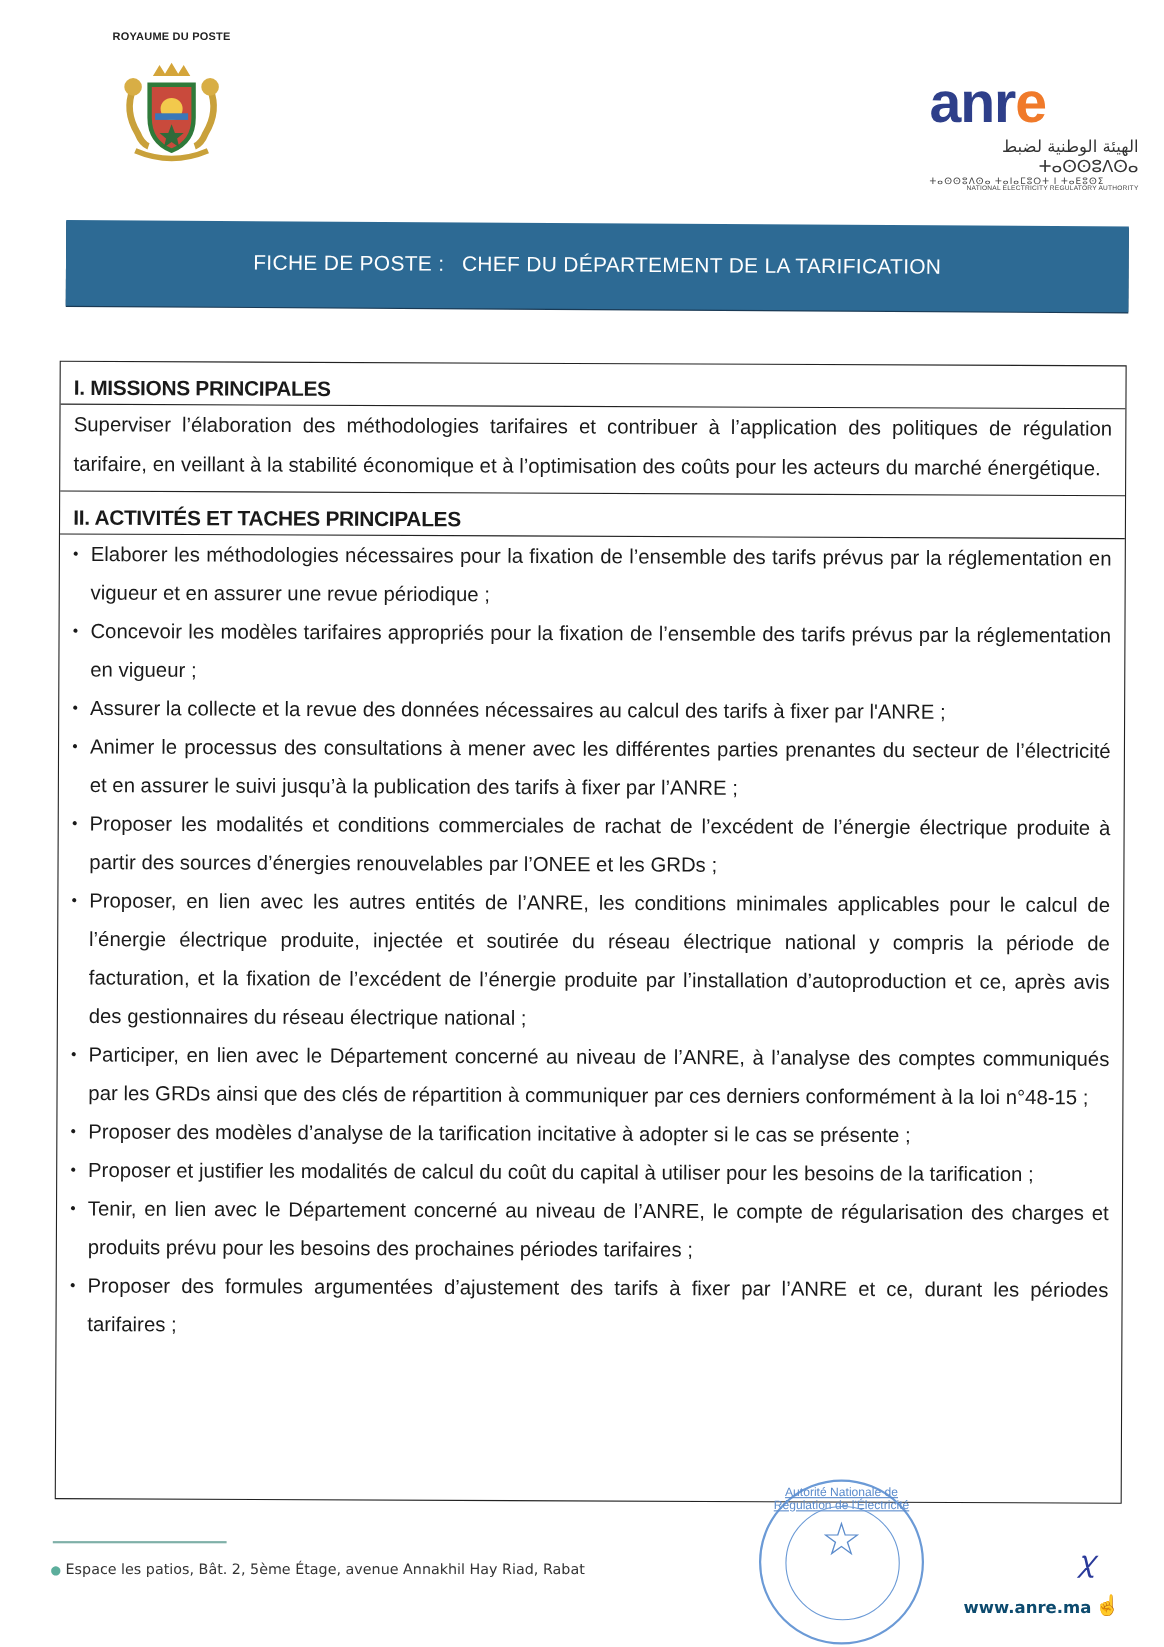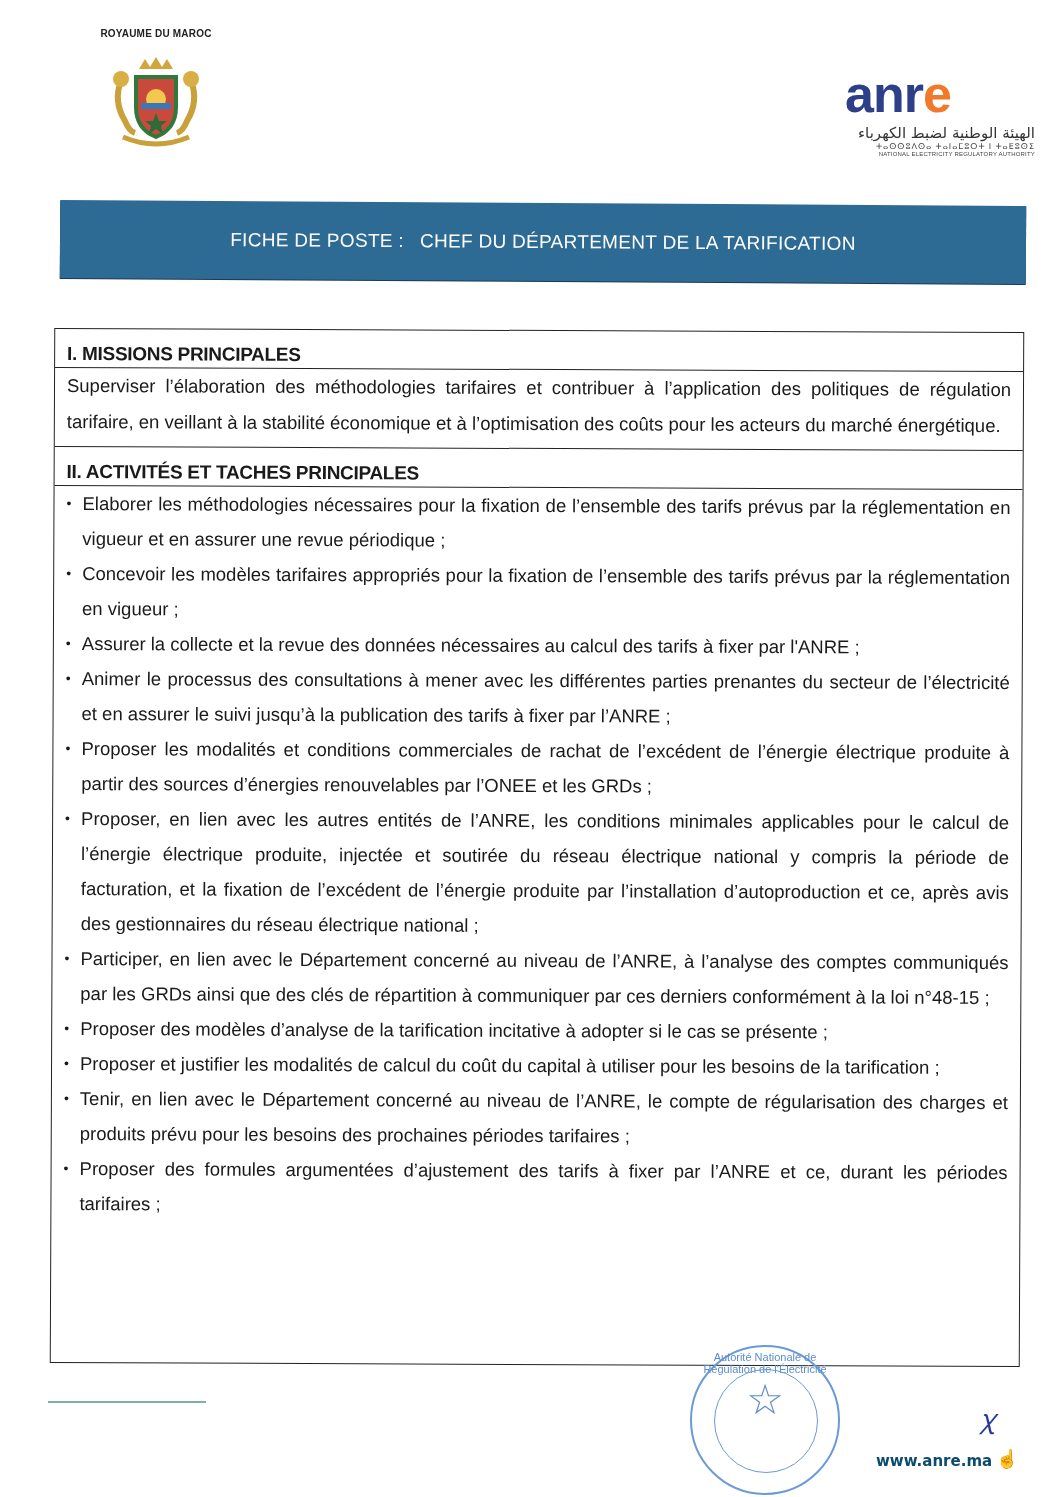--- a/index.html
+++ b/index.html
@@ -7,21 +7,21 @@
          font-family: "Liberation Sans", sans-serif; color: #1a1a1a; }
 
   .header-left { position: absolute; left: 86px; top: 28px; width: 140px; text-align: center; }
   .kingdom { font-size: 10px; font-weight: bold; letter-spacing: 0.2px; color: #222; }
   .coat { margin: 12px auto 0; width: 110px; height: 100px; position: relative; }
 
   .header-right { position: absolute; left: 845px; top: 68px; width: 190px; }
   .anre-logo { font-size: 52px; font-weight: bold; color: #2e3f8a; letter-spacing: -1px; line-height: 52px; font-family: Liberation Sans, sans-serif; }
   .anre-logo .e { color: #f07a2a; position: relative; }
   .anre-ar { font-size: 15px; color: #333; text-align: right; margin-top: 4px; font-family: "DejaVu Sans", sans-serif; }
-  .anre-tif { font-size: 8px; color: #444; text-align: right; letter-spacing: 1px; }
+  .anre-tif { font-size: 8px; color: #444; letter-spacing: 1px; }
   .anre-en { font-size: 6px; color: #444; text-align: right; letter-spacing: 0.2px; }
 
   .title-band { position: absolute; left: 60px; top: 203px; width: 966px; height: 78px;
                 background: #2d6a94; transform: rotate(0.35deg);
                 display: flex; align-items: center; justify-content: center;
                 box-shadow: 0 1px 0 #1a3a55; }
   .title-band span { color: #fff; font-size: 19px; letter-spacing: 0.3px; }
   .title-band .gap { display: inline-block; width: 16px; }
 
   .content-box { position: absolute; left: 52px; top: 330px; width: 968px; height: 1033px;
@@ -35,50 +35,50 @@
 
   .footer-rule { position: absolute; left: 48px; top: 1401px; width: 158px; height: 2px; background: #7fb0a8; }
   .footer-addr { position: absolute; left: 46px; top: 1420px; font-size: 13px; color: #333; font-family: "DejaVu Sans", sans-serif; }
   .footer-addr div { margin-bottom: 4px; }
   .ficon { color: #5cae9c; font-size: 11px; margin-right: 4px; }
 
   .stamp { position: absolute; left: 690px; top: 1345px; width: 150px; height: 150px; border-radius: 50%;
            border: 2px solid #6b9ad6; box-sizing: border-box; }
   .stamp-inner { position: absolute; left: 22px; top: 22px; width: 102px; height: 102px; border-radius: 50%; border: 1.5px solid #6b9ad6; }
   .stamp-star { position: absolute; left: 0; right: 0; top: 28px; text-align: center; font-size: 42px; color: #5c8ccc; }
-  .stamp-text { position: absolute; left: 0; top: 4px; width: 100%; text-align: center; font-size: 11px; color: #5c8ccc; }
+  .stamp-text { position: absolute; left: 0; top: 4px; width: 100%; text-align: center; font-size: 11px; color: #5c8ccc; text-decoration: underline; }
 
   .signature { position: absolute; left: 980px; top: 1400px; font-size: 26px; color: #2a3a9a; font-family: "DejaVu Serif", serif; font-style: italic; }
   .website { position: absolute; left: 876px; top: 1452px; font-size: 15px; font-weight: bold; color: #0c4a6e; font-family: "DejaVu Sans", sans-serif; }
   .web-icon { position: absolute; left: 996px; top: 1448px; font-size: 18px; color: #6abf69; }
 </style>
 </head>
 <body>
 
 <div class="header-left">
-  <div class="kingdom">ROYAUME DU MAROC</div>
+  <div class="kingdom">ROYAUME DU POSTE</div>
   <div class="coat">
     <svg width="110" height="100" viewBox="0 0 110 100">
       <path d="M20 30 q-8 20 4 40 q4 10 10 12" fill="none" stroke="#c9a13a" stroke-width="6"></path>
       <path d="M90 30 q8 20 -4 40 q-4 10 -10 12" fill="none" stroke="#c9a13a" stroke-width="6"></path>
       <circle cx="20" cy="28" r="8" fill="#d8ae45"></circle>
       <circle cx="90" cy="28" r="8" fill="#d8ae45"></circle>
       <path d="M38 18 l6 -10 l5 8 l6 -10 l6 10 l5 -8 l6 10 z" fill="#d4a53a"></path>
       <path d="M35 26 h40 v30 q0 22 -20 30 q-20 -8 -20 -30 z" fill="#c94a3c" stroke="#2f7a3a" stroke-width="4"></path>
       <circle cx="55" cy="48" r="10" fill="#f2c94c"></circle>
       <rect x="40" y="52" width="30" height="6" fill="#3a78b8"></rect>
       <polygon points="55,62 58,70 66,70 60,75 62,83 55,78 48,83 50,75 44,70 52,70" fill="#2f6b3a"></polygon>
       <path d="M22 86 q33 14 66 0" fill="none" stroke="#c9a13a" stroke-width="5"></path>
     </svg>
   </div>
 </div>
 
 <div class="header-right">
   <div class="anre-logo"><span>anr</span><span class="e">e</span></div>
-  <div class="anre-ar">الهيئة الوطنية لضبط الكهرباء</div>
+  <div class="anre-ar">الهيئة الوطنية لضبط ⵜⴰⵙⵙⵓⴷⵙⴰ</div>
   <div class="anre-tif">ⵜⴰⵙⵙⵓⴷⵙⴰ ⵜⴰⵏⴰⵎⵓⵔⵜ ⵏ ⵜⴰⴹⵓⵙⵉ</div>
   <div class="anre-en">NATIONAL ELECTRICITY REGULATORY AUTHORITY</div>
 </div>
 
 <div class="title-band">
   <span>FICHE DE POSTE :</span>
   <span class="gap"></span>
   <span>CHEF DU DÉPARTEMENT DE LA TARIFICATION</span>
 </div>
 
@@ -97,20 +97,21 @@
     <li><span class="bullet">•</span><span>Participer, en lien avec le Département concerné au niveau de l’ANRE, à l’analyse des comptes communiqués par les GRDs ainsi que des clés de répartition à communiquer par ces derniers conformément à la loi n°48-15 ;</span></li>
     <li><span class="bullet">•</span><span>Proposer des modèles d’analyse de la tarification incitative à adopter si le cas se présente ;</span></li>
     <li><span class="bullet">•</span><span>Proposer et justifier les modalités de calcul du coût du capital à utiliser pour les besoins de la tarification ;</span></li>
     <li><span class="bullet">•</span><span>Tenir, en lien avec le Département concerné au niveau de l’ANRE, le compte de régularisation des charges et produits prévu pour les besoins des prochaines périodes tarifaires ;</span></li>
     <li><span class="bullet">•</span><span>Proposer des formules argumentées d’ajustement des tarifs à fixer par l’ANRE et ce, durant les périodes tarifaires ;</span></li>
   </ul>
 </div>
 
 <div class="footer-rule"></div>
 <div class="footer-addr">
+  <div><span class="ficon">●</span><span>Espace les patios, Bât. 2, 5ème Étage, avenue Annakhil Hay Riad, Rabat</span></div>
 </div>
 
 <div class="stamp">
   <div class="stamp-text">Autorité Nationale de Régulation de l'Électricité</div>
   <div class="stamp-inner"></div>
   <div class="stamp-star">☆</div>
 </div>
 
 <div class="signature">ꭓ</div>
 <div class="website">www.anre.ma</div>

